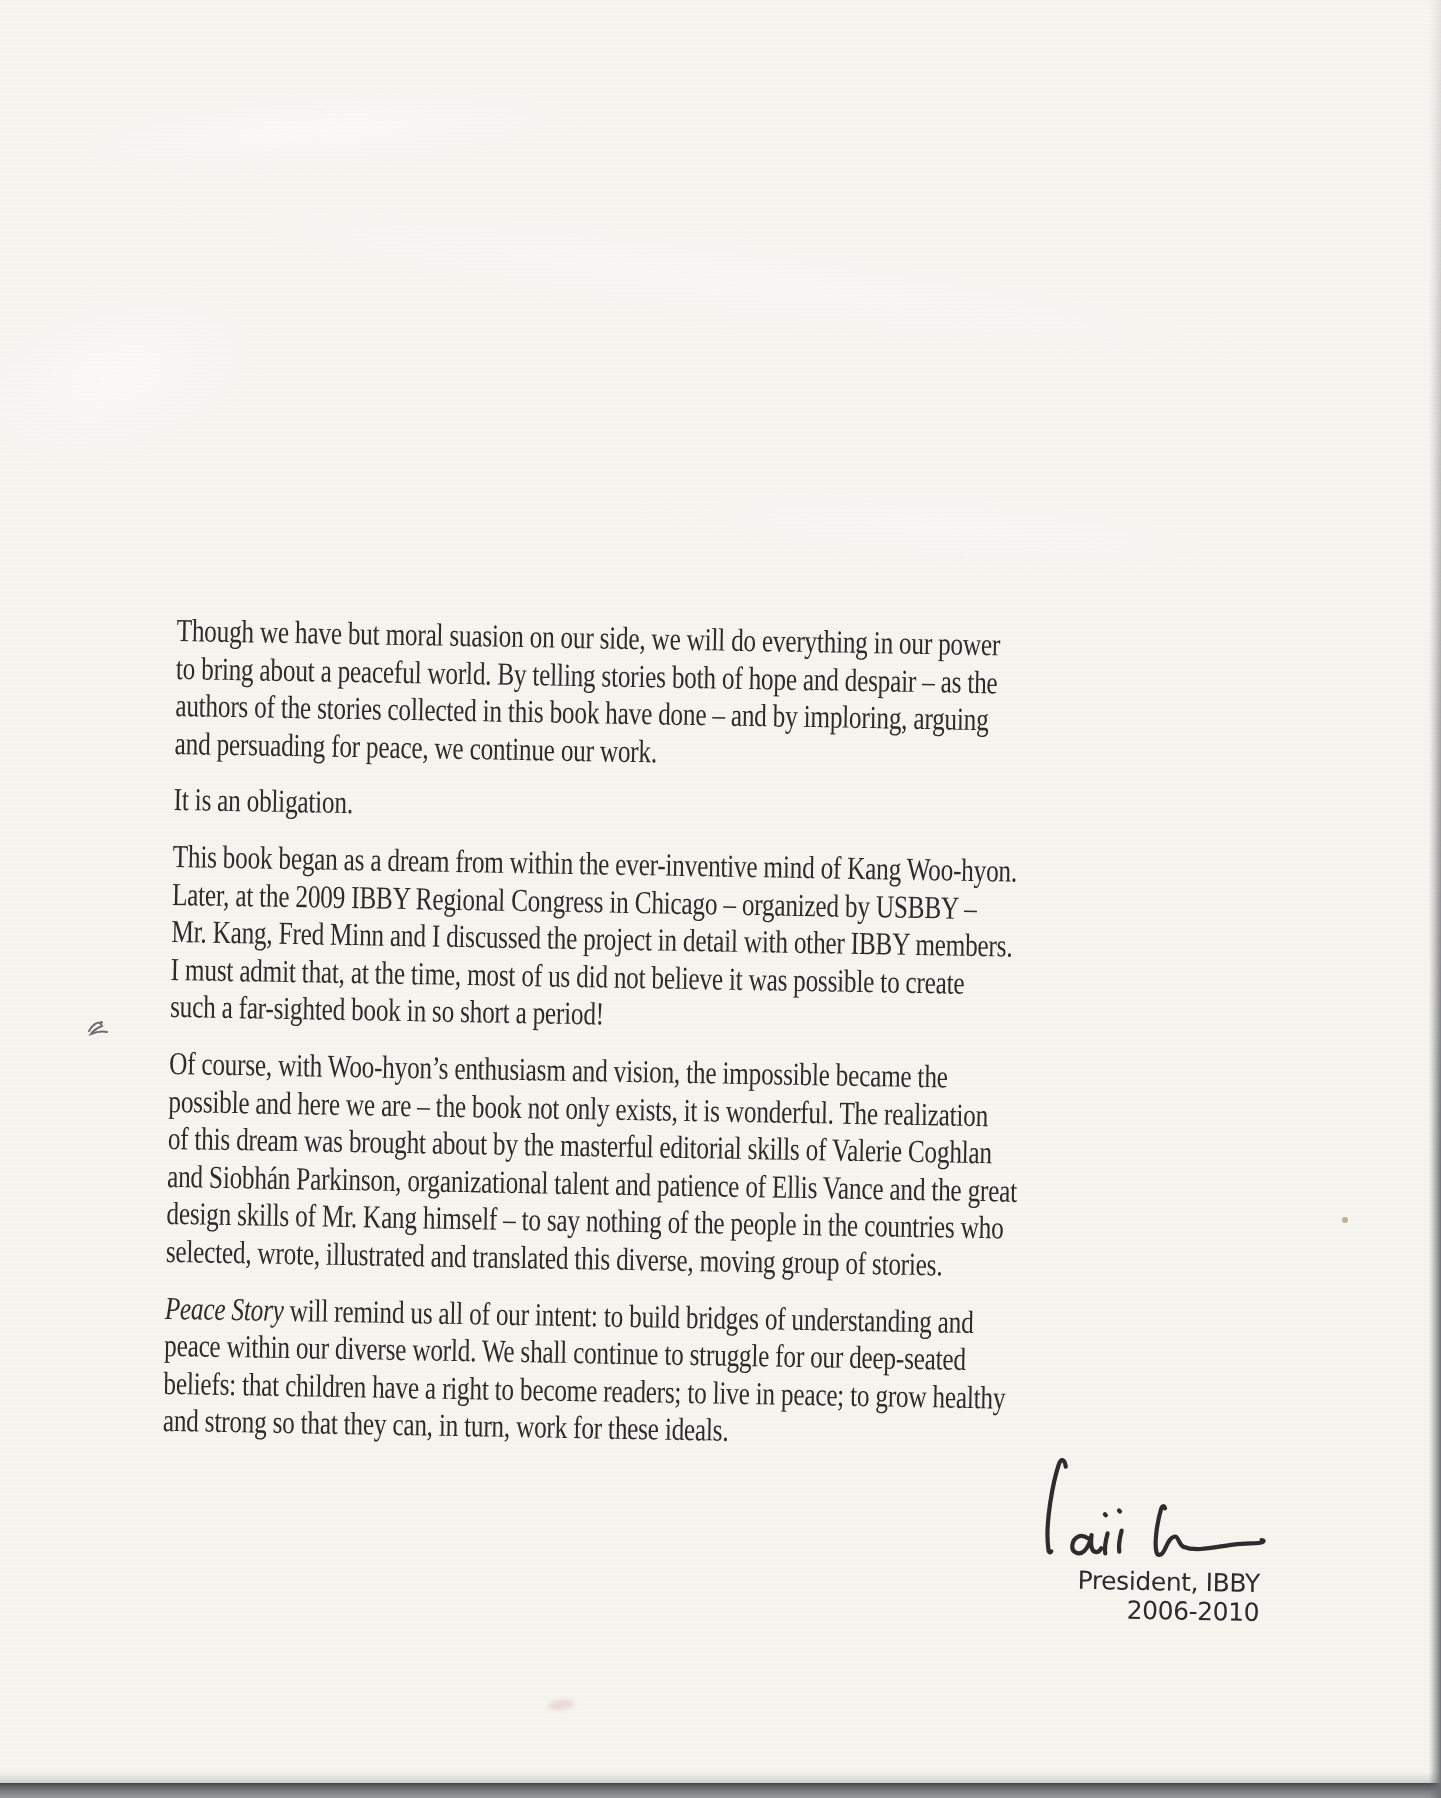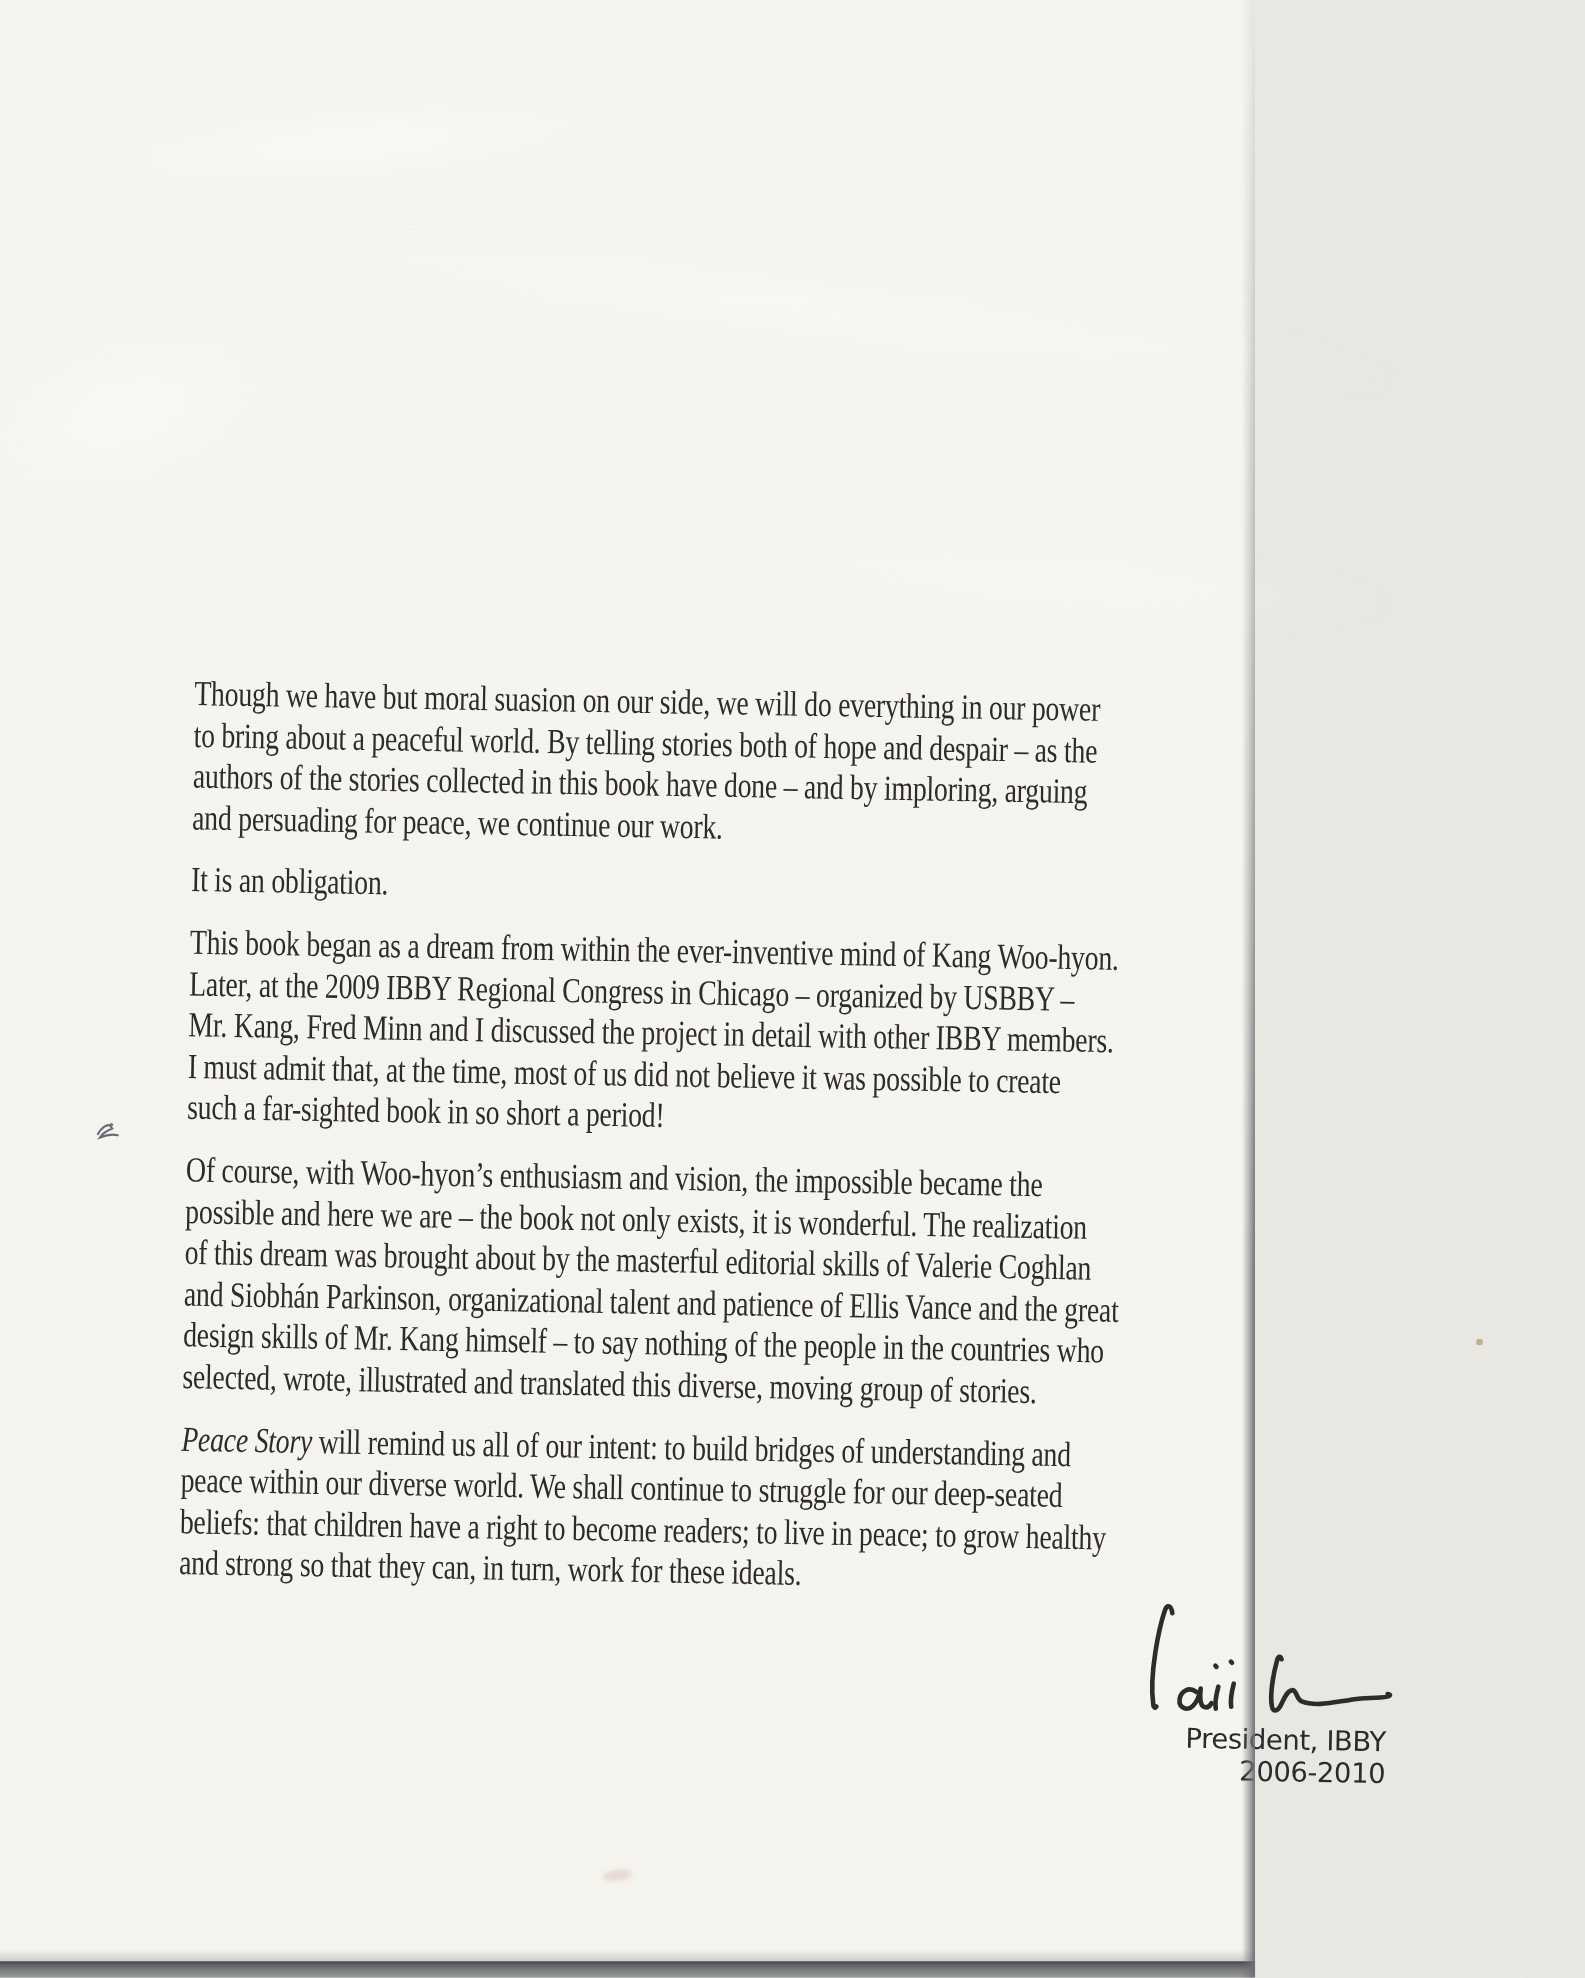--- a/index.html
+++ b/index.html
@@ -1,18 +1,18 @@
 <!DOCTYPE html>
 <html><head>
 <meta charset="utf-8">
 <style>
   html,body{margin:0;padding:0;}
   body{width:1441px;height:1798px;overflow:hidden;background:#e8e7e2;}
   .page{
-    position:relative;width:1141px;height:1798px;
+    position:relative;width:1441px;height:1798px;
     background:
       repeating-linear-gradient(to bottom, rgba(205,200,185,0.05) 0 1px, rgba(255,255,255,0) 1px 4px),
       #f5f4ef;
     font-family:"Liberation Serif", serif;
     color:#2e2c29;
   }
   
   .streak{position:absolute;filter:blur(7px);pointer-events:none;
     background:radial-gradient(ellipse at center, rgba(255,255,255,0.9), rgba(255,255,255,0) 70%);}
   .s1{left:40px;top:90px;width:560px;height:80px;transform:rotate(-4deg);opacity:.55;}

